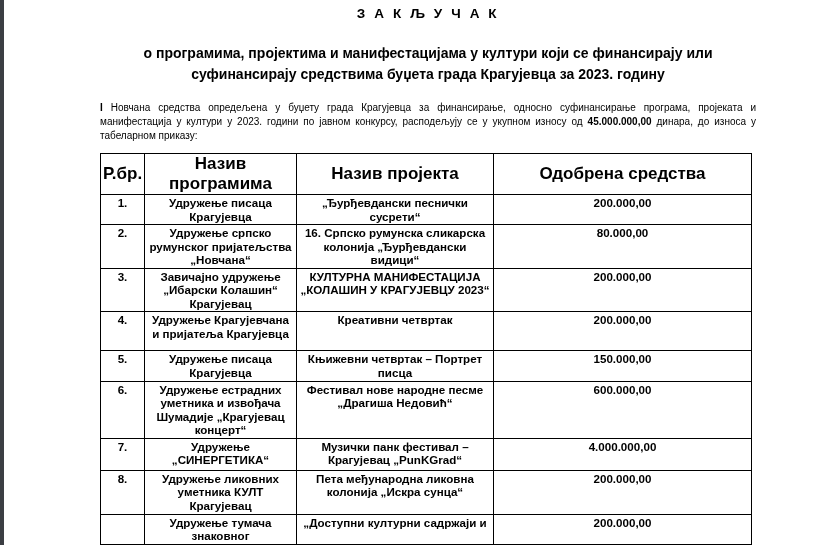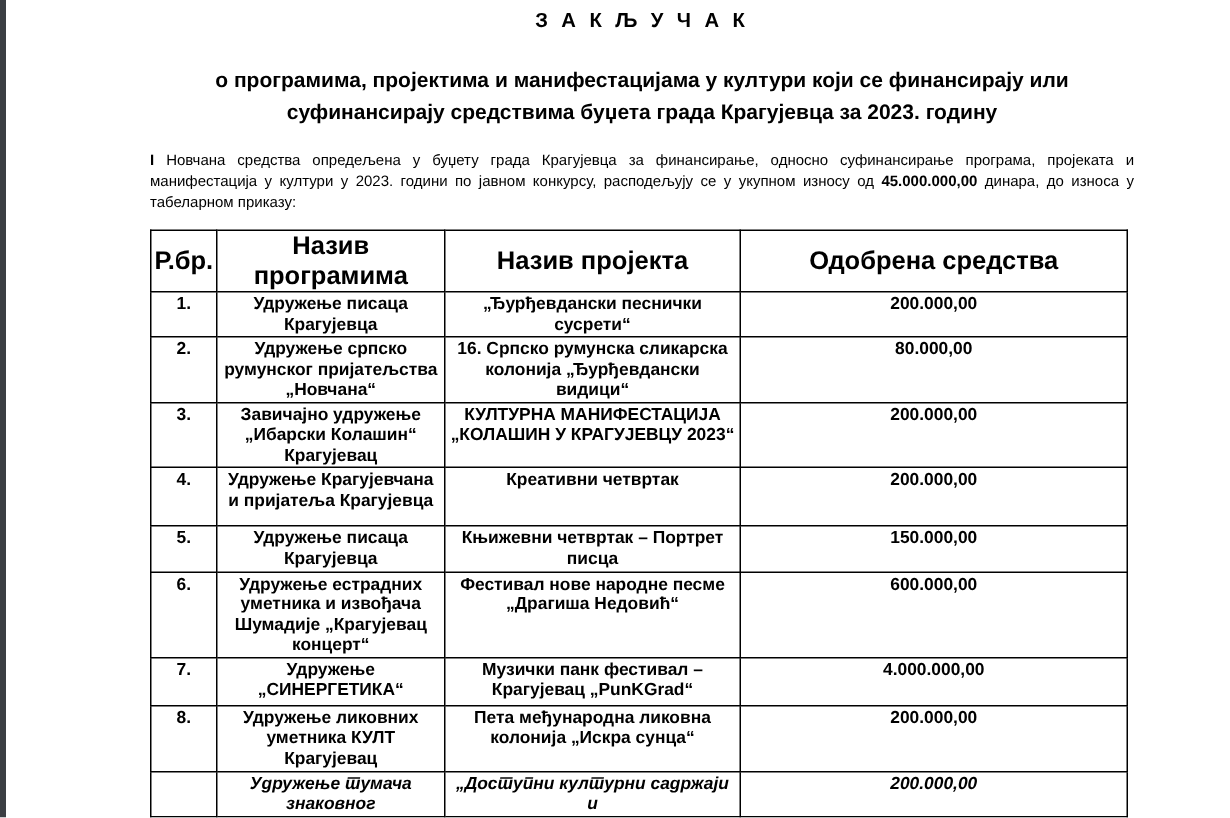--- a/index.html
+++ b/index.html
@@ -117,21 +117,21 @@
 
   
   tr.r1 td { height: 24px; }
   tr.r2 td { height: 36px; }
   tr.r3 td { height: 40px; }
   tr.r4 td { height: 39px; }
   tr.r5 td { height: 30px; }
   tr.r6 td { height: 46px; }
   tr.r7 td { height: 32px; }
   tr.r8 td { height: 38px; }
-  tr.r9 td { height: 18px; font-style: italic; }
+  tr.r9 td { height: 18px; }
 </style>
 </head>
 <body>
 
 <div class="viewer-edge"></div>
 
 <div class="page">
   <div class="content">
 
     <div class="doc-title">З А К Љ У Ч А К</div>

